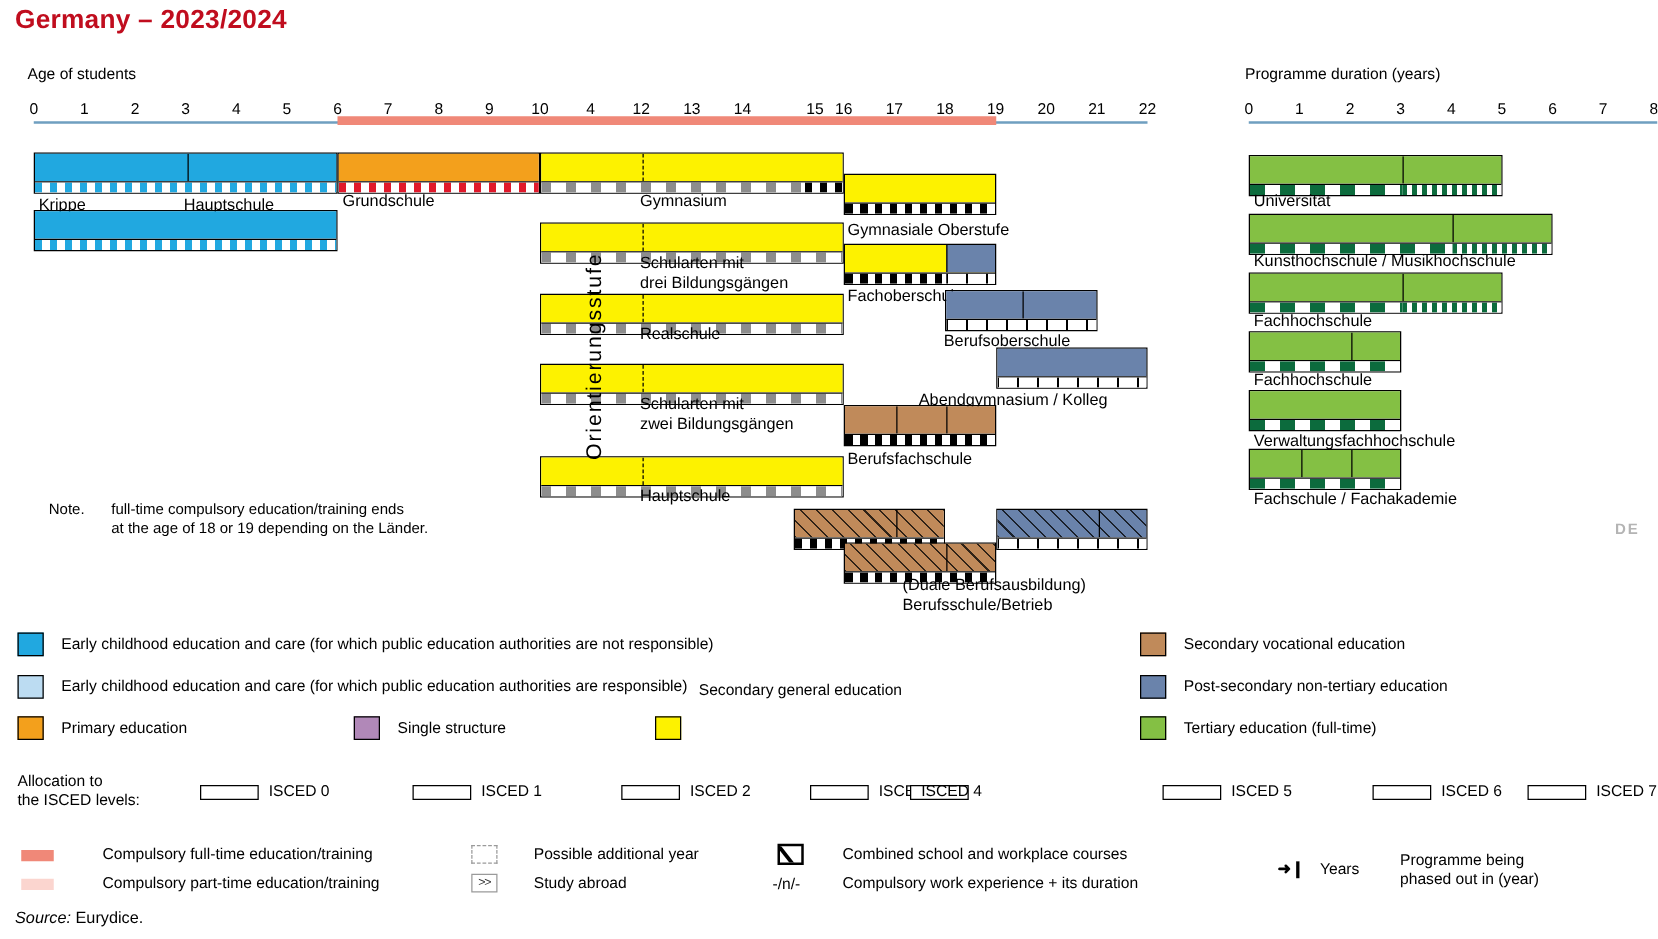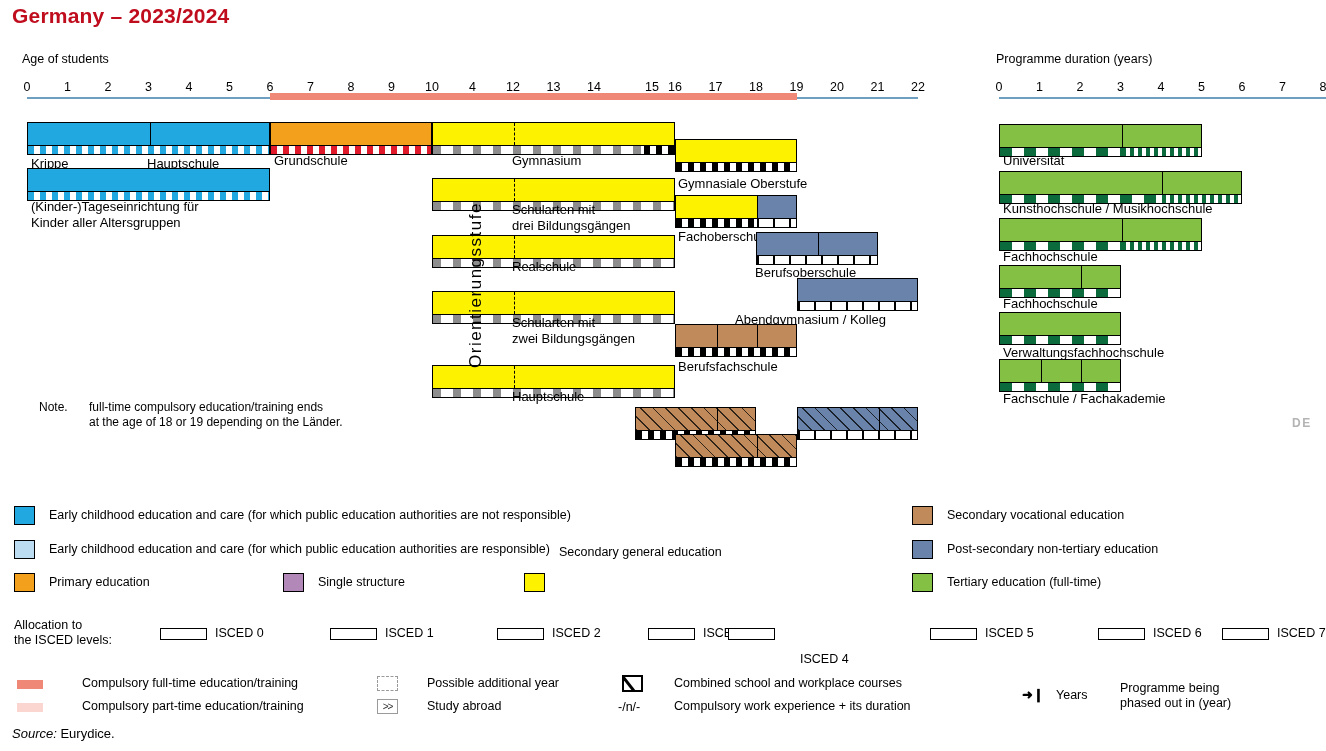--- a/index.html
+++ b/index.html
@@ -156,22 +156,20 @@
       </div>
     </div>
     <div class="abs cap" style="left: 31px; top: 140px;">Krippe</div>
     <div class="abs cap" style="left: 147px; top: 140px;">Hauptschule</div>
     <div class="abs bar" style="left: 27px; top: 152px; width: 243px;">
       <div class="bar-body c-ecec-dark"></div>
       <div class="bar-isced">
         <div class="abs i0" style="left: 0px; width: 243px; top: 0px; bottom: 0px;"></div>
       </div>
     </div>
-    <div class="abs cap" style="left: 31px; top: 183px; white-space: pre-line; line-height: 16px;">(Kinder-)Tageseinrichtung für
-Kinder aller Altersgruppen</div>
     <div class="abs bar" style="left: 270px; top: 106px; width: 162px;">
       <div class="bar-body c-primary"></div>
       <div class="bar-isced">
         <div class="abs i1" style="left: 0px; width: 162px; top: 0px; bottom: 0px;"></div>
       </div>
     </div>
     <div class="abs cap" style="left: 274px; top: 137px; white-space: pre-line; line-height: 16px;">Grundschule</div>
     <div class="abs bar" style="left: 432px; top: 106px; width: 243px;">
       <div class="bar-body c-secgen">
         <div class="dashdiv" style="left: 81px;"></div>
@@ -280,20 +278,22 @@
       </div>
     </div>
     <div class="abs bar" style="left: 675px; top: 418px; width: 121.5px;">
       <div class="bar-body h-secvoc">
         <div class="divider" style="left: 81px;"></div>
       </div>
       <div class="bar-isced">
         <div class="abs i3" style="left: 0px; width: 121.5px; top: 0px; bottom: 0px;"></div>
       </div>
     </div>
+    <div class="abs cap" style="left: 722px; top: 444px; white-space: pre-line; line-height: 16px;">(Duale Berufsausbildung)
+Berufsschule/Betrieb</div>
     <div class="abs bar" style="left: 999px; top: 108px; width: 202.5px;">
       <div class="bar-body c-tert">
         <div class="divider" style="left: 121.5px;"></div>
       </div>
       <div class="bar-isced">
         <div class="abs i6" style="left: 0px; width: 121.5px; top: 0px; bottom: 0px;"></div>
         <div class="abs i7" style="left: 121.5px; width: 81px; top: 0px; bottom: 0px;"></div>
       </div>
     </div>
     <div class="abs cap" style="left: 1003px; top: 137px; white-space: pre-line; line-height: 16px;">Universität</div>
@@ -379,21 +379,21 @@
 <div class="abs" id="isced-row" style="left:0;top:626px;width:1326px;height:18px;">
     <div class="abs lg-strip i0" style="left: 160px; top: 2px;"></div>
     <div class="abs lg-text" style="left: 215px; top: 0px;">ISCED 0</div>
     <div class="abs lg-strip i1" style="left: 330px; top: 2px;"></div>
     <div class="abs lg-text" style="left: 385px; top: 0px;">ISCED 1</div>
     <div class="abs lg-strip i2" style="left: 497px; top: 2px;"></div>
     <div class="abs lg-text" style="left: 552px; top: 0px;">ISCED 2</div>
     <div class="abs lg-strip i3" style="left: 648px; top: 2px;"></div>
     <div class="abs lg-text" style="left: 703px; top: 0px;">ISCED 3</div>
     <div class="abs lg-strip i4" style="left: 728px; top: 2px;"></div>
-    <div class="abs lg-text" style="left: 800px; top: 0px; margin-top: 26px;">ISCED 4</div>
+    <div class="abs lg-text" style="left: 737px; top: 0px;">ISCED 4</div>
     <div class="abs lg-strip i5" style="left: 930px; top: 2px;"></div>
     <div class="abs lg-text" style="left: 985px; top: 0px;">ISCED 5</div>
     <div class="abs lg-strip i6" style="left: 1098px; top: 2px;"></div>
     <div class="abs lg-text" style="left: 1153px; top: 0px;">ISCED 6</div>
     <div class="abs lg-strip i7" style="left: 1222px; top: 2px;"></div>
     <div class="abs lg-text" style="left: 1277px; top: 0px;">ISCED 7</div>
   </div>
 
 <div class="abs lg-comp-full" style="left:17px;top:680px;"></div>
 <div class="abs lg-text" style="left:82px;top:676px;">Compulsory full-time education/training</div>

